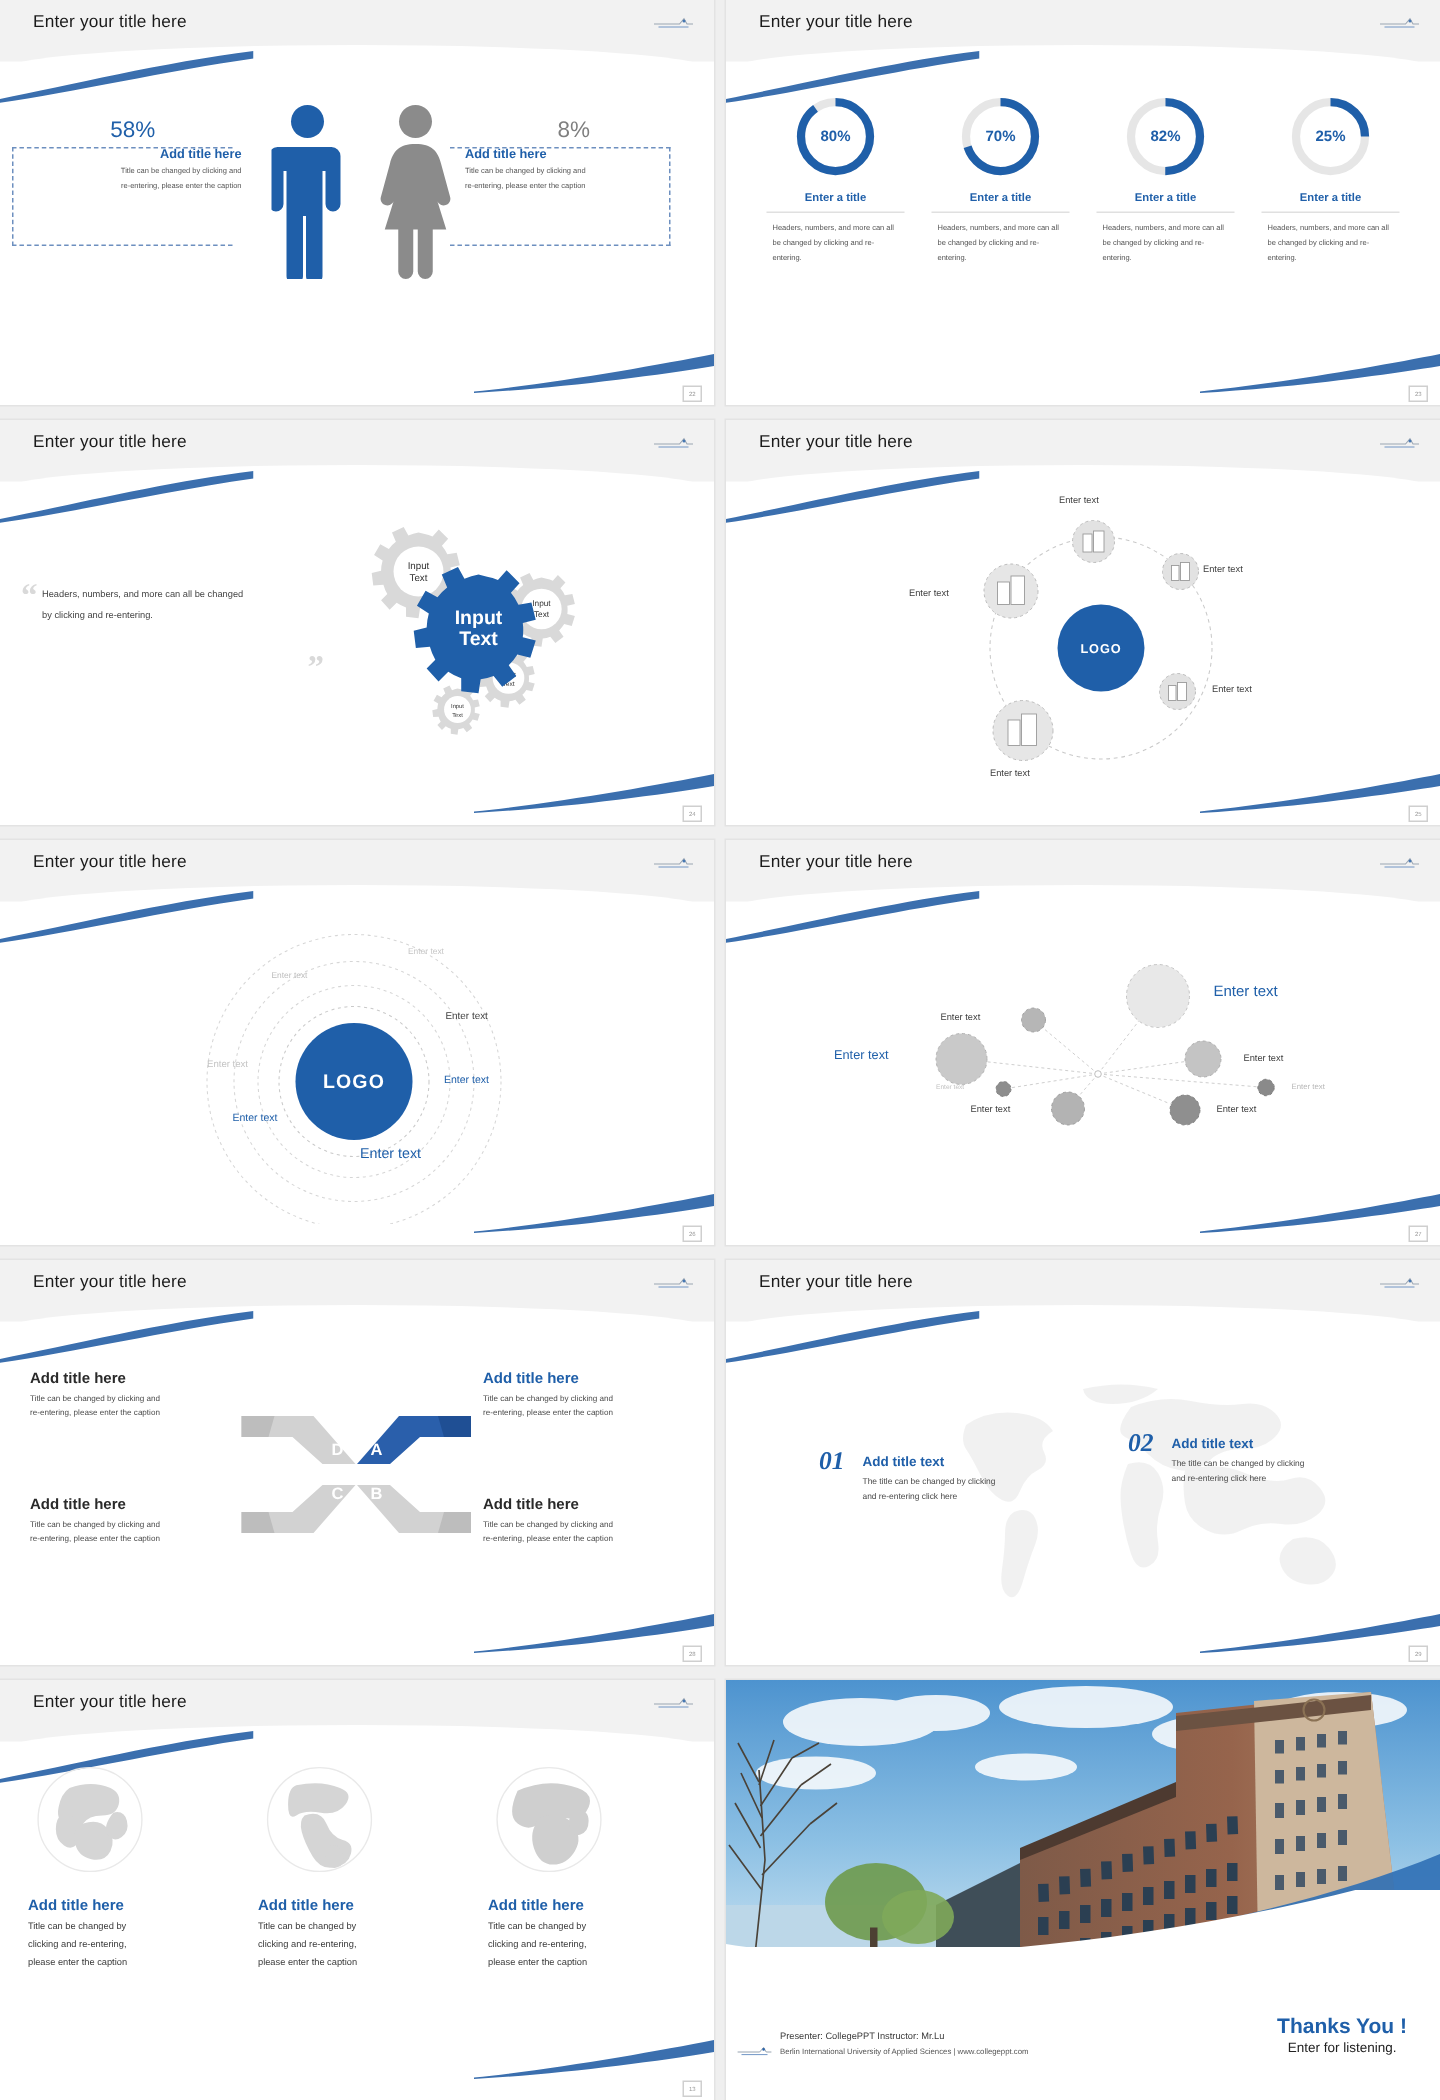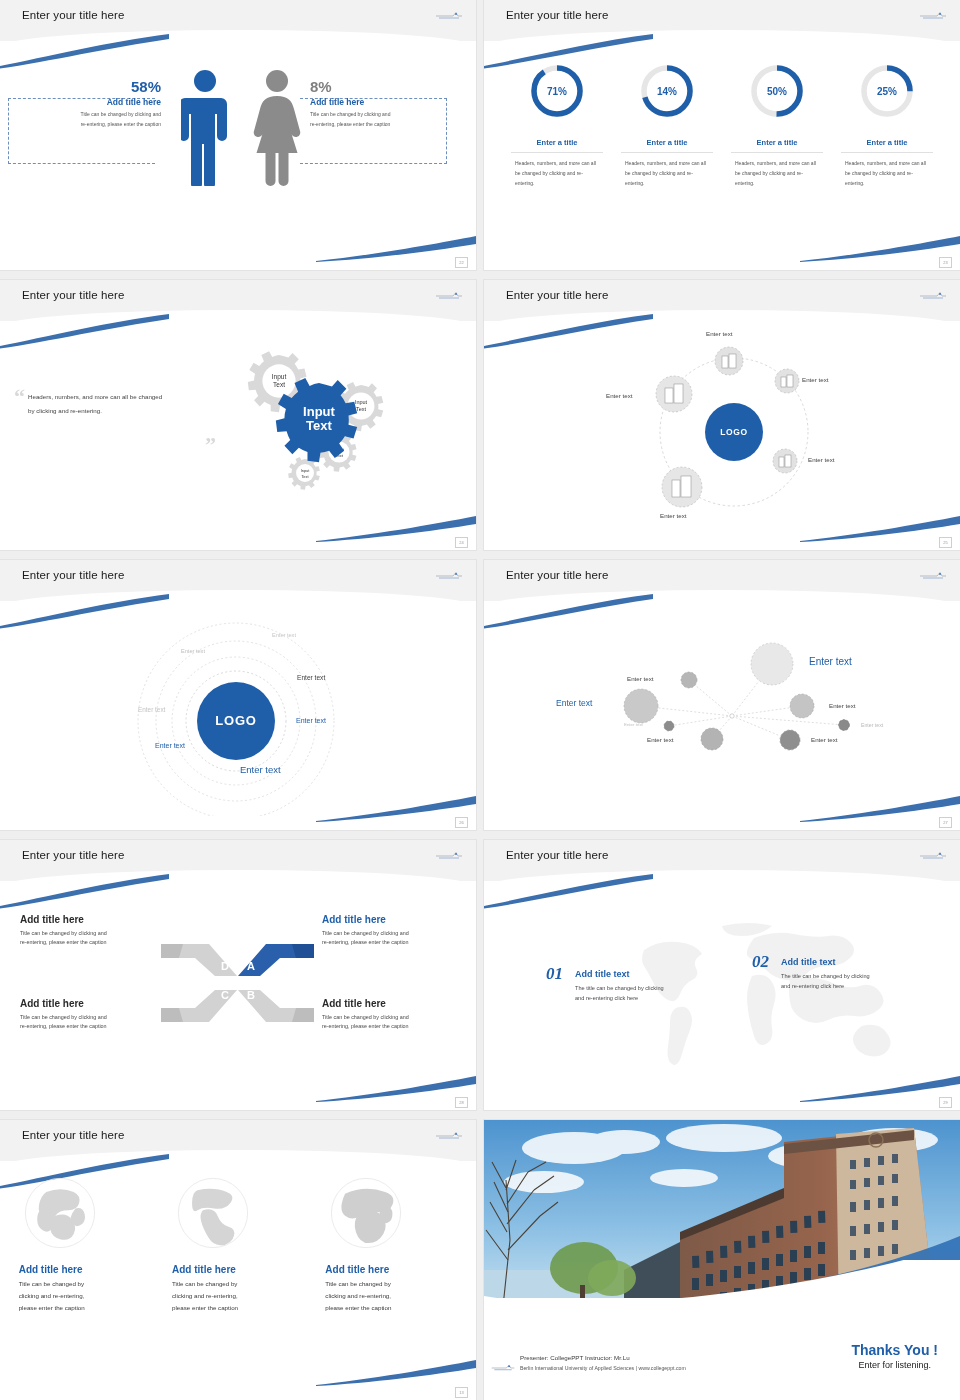--- a/index.html
+++ b/index.html
@@ -17,35 +17,35 @@
   .pgnum{position:absolute;right:8px;bottom:2px;width:11px;height:9px;border:1px solid #cfcfcf;
          font-size:4px;color:#9a9a9a;display:flex;align-items:center;justify-content:center;background:#fff;}
   .stage{position:absolute;left:0;top:52px;right:0;bottom:14px;}
 
   
   .blue{color:#1f5fa9;}
   .h-add{font-size:10px;font-weight:bold;color:#2a2a2a;}
   .h-add.blue{color:#1f5fa9;}
   .body-txt{font-size:5.4px;color:#4a4a4a;line-height:1.75;}
   .s1-fig{position:absolute;top:16px;}
-  .pct{font-size:15px;font-weight:bold;}
+  .pct{font-size:15px;font-weight:normal;text-align:center;}
   .pct.m{color:#1f5fa9;} .pct.f{color:#7f7f7f;}
   .s1-col{position:absolute;width:145px;}
   .s1-col .t{font-size:8.5px;font-weight:bold;color:#1f5fa9;margin-top:2px;}
   .s1-col .c{font-size:5px;color:#555;line-height:1.9;margin-top:3px;}
   .dashbox{position:absolute;border:1px dashed #6d8fbf;}
 
   
   .donut-row{position:absolute;left:18px;right:18px;top:10px;display:flex;justify-content:space-around;}
   .donut-card{width:92px;text-align:center;}
   .donut{width:58px;height:58px;margin:0 auto;position:relative;}
   .donut svg{display:block;}
   .donut .val{position:absolute;inset:0;display:flex;align-items:center;justify-content:center;
                font-size:10px;font-weight:bold;color:#1f5fa9;}
-  .donut-title{margin-top:18px;font-size:7.5px;font-weight:bold;color:#1f5fa9;
+  .donut-title{margin-top:7px;font-size:7.5px;font-weight:bold;color:#1f5fa9;
                padding-bottom:5px;border-bottom:1px solid #e0e0e0;}
   .donut-desc{margin-top:6px;font-size:5px;color:#555;line-height:1.95;text-align:left;padding:0 4px;}
 
   
   .quote{position:absolute;left:28px;top:58px;font-size:6.2px;color:#444;line-height:2.2;width:135px;}
   .qmark{position:absolute;font-size:22px;color:#d9d9d9;font-family:"Liberation Serif",serif;font-weight:bold;}
 
   
   .lbl{position:absolute;font-size:6.2px;color:#3f3f3f;white-space:nowrap;}
   .lbl.b{color:#1f5fa9;}
@@ -133,43 +133,43 @@
         <path d="M0 25 C50 20 120 8 160 0 L160 8 C118 15 54 23 0 26 Z" fill="#3b6fae"></path>
       </svg>
     <div class="stage">
       <div class="donut-row">
         <div class="donut-card">
           <div class="donut">
             <svg viewBox="0 0 58 58">
                 <circle cx="29" cy="29" r="23" fill="none" stroke="#e6e6e6" stroke-width="5.5"></circle>
               <circle cx="29" cy="29" r="23" fill="none" stroke="#1f5fa9" stroke-width="5.5" stroke-dasharray="130.1 144.5" transform="rotate(-90 29 29)"></circle>
               </svg>
-            <div class="val">71%</div>
+            <div class="val">80%</div>
           </div>
           <div class="donut-title">Enter a title</div>
           <div class="donut-desc">Headers, numbers, and more can all be changed by clicking and re-entering.</div>
         </div>
         <div class="donut-card">
           <div class="donut">
             <svg viewBox="0 0 58 58">
                 <circle cx="29" cy="29" r="23" fill="none" stroke="#e6e6e6" stroke-width="5.5"></circle>
               <circle cx="29" cy="29" r="23" fill="none" stroke="#1f5fa9" stroke-width="5.5" stroke-dasharray="101.2 144.5" transform="rotate(-90 29 29)"></circle>
               </svg>
-            <div class="val">14%</div>
+            <div class="val">70%</div>
           </div>
           <div class="donut-title">Enter a title</div>
           <div class="donut-desc">Headers, numbers, and more can all be changed by clicking and re-entering.</div>
         </div>
         <div class="donut-card">
           <div class="donut">
             <svg viewBox="0 0 58 58">
                 <circle cx="29" cy="29" r="23" fill="none" stroke="#e6e6e6" stroke-width="5.5"></circle>
               <circle cx="29" cy="29" r="23" fill="none" stroke="#1f5fa9" stroke-width="5.5" stroke-dasharray="72.3 144.5" transform="rotate(-90 29 29)"></circle>
               </svg>
-            <div class="val">50%</div>
+            <div class="val">82%</div>
           </div>
           <div class="donut-title">Enter a title</div>
           <div class="donut-desc">Headers, numbers, and more can all be changed by clicking and re-entering.</div>
         </div>
         <div class="donut-card">
           <div class="donut">
             <svg viewBox="0 0 58 58">
                 <circle cx="29" cy="29" r="23" fill="none" stroke="#e6e6e6" stroke-width="5.5"></circle>
               <circle cx="29" cy="29" r="23" fill="none" stroke="#1f5fa9" stroke-width="5.5" stroke-dasharray="36.1 144.5" transform="rotate(-90 29 29)"></circle>
               </svg>

